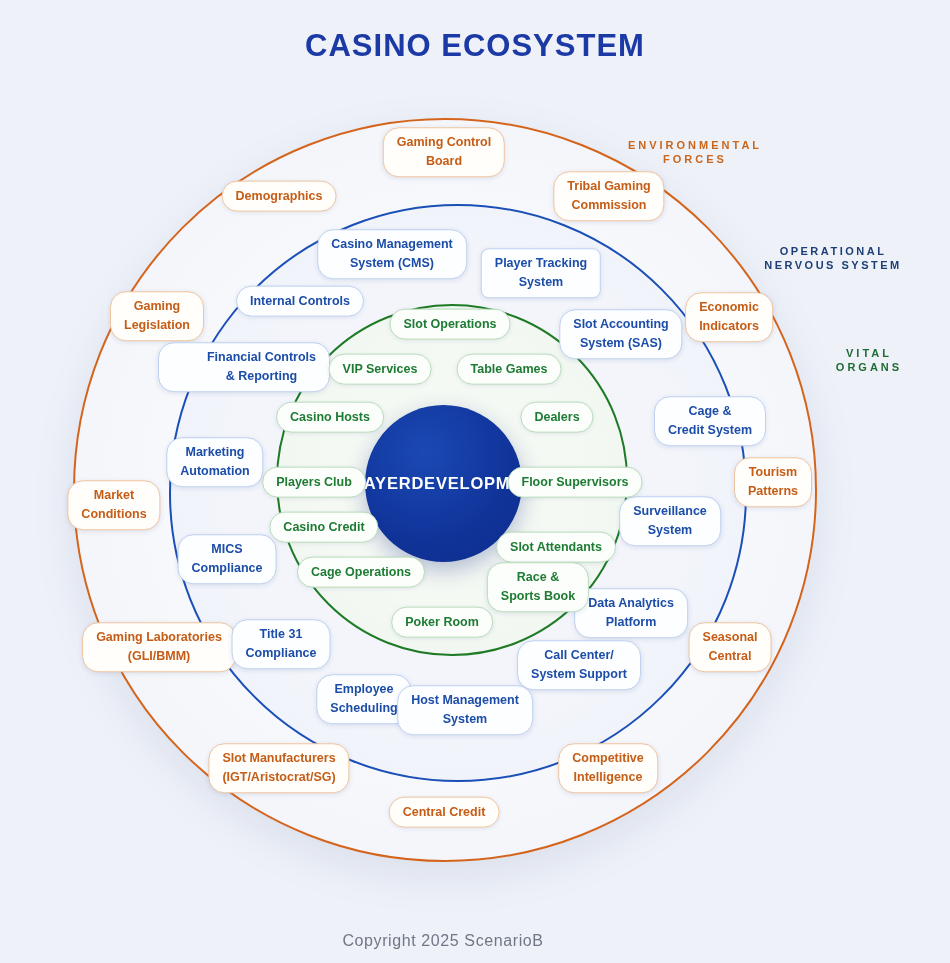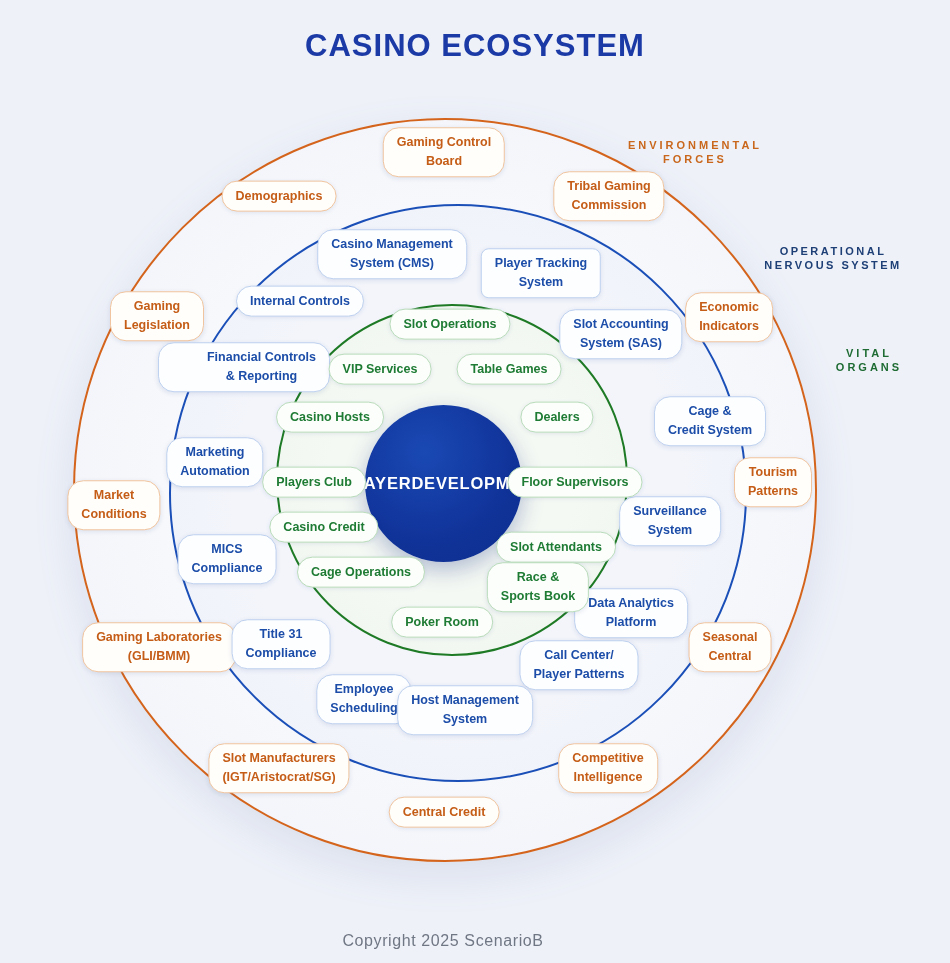--- a/index.html
+++ b/index.html
@@ -185,21 +185,21 @@
       <div class="pill operational" style="left: 631px; top: 613px;">
         <div>Data Analytics</div>
         <div>Platform</div>
       </div>
       <div class="pill operational" style="left: 281px; top: 644px;">
         <div>Title 31</div>
         <div>Compliance</div>
       </div>
       <div class="pill operational" style="left: 579px; top: 665px;">
         <div>Call Center/</div>
-        <div>Player Patterns</div>
+        <div>System Support</div>
       </div>
       <div class="pill operational" style="left: 364px; top: 699px;">
         <div>Employee</div>
         <div>Scheduling</div>
       </div>
       <div class="pill operational" style="left: 465px; top: 710px;">
         <div>Host Management</div>
         <div>System</div>
       </div>
       <div class="pill vital" style="left: 450px; top: 324px;">

